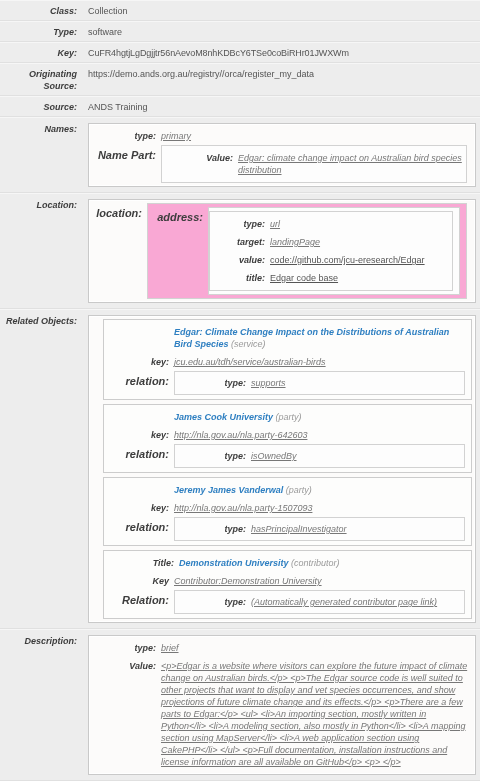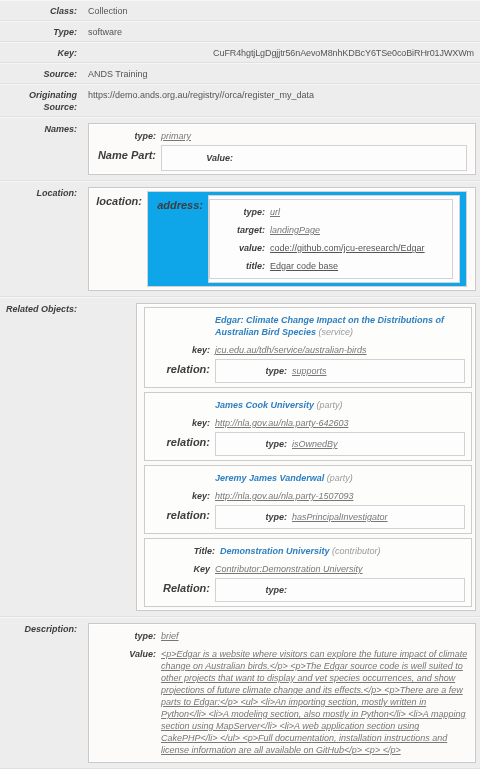--- a/index.html
+++ b/index.html
@@ -47,21 +47,21 @@
     box-sizing: border-box;
   }
   .val {
     flex: 1;
     color: #555555;
     font-size: 9px;
     line-height: 12px;
     padding-right: 6px;
     word-break: break-word;
   }
-  .val.mono-ish { letter-spacing: -0.1px; text-align: right; }
+  .val.mono-ish { letter-spacing: -0.1px; }
 
   
   .panel {
     border: 1px solid #cfcfcf;
     background: #fbfaf9;
     box-sizing: border-box;
     flex: 1;
     margin-right: 4px;
     padding: 3px 2px 3px 2px;
   }
@@ -183,59 +183,60 @@
     <div class="lbl">Type:</div>
     <div class="val">software</div>
   </div>
 
   <div class="row simple">
     <div class="lbl">Key:</div>
     <div class="val mono-ish">CuFR4hgtjLgDgjjtr56nAevoM8nhKDBcY6TSe0coBiRHr01JWXWm</div>
   </div>
 
   <div class="row simple">
+    <div class="lbl">Originating Source:</div>
+    <div class="val">https://demo.ands.org.au/registry//orca/register_my_data</div>
+  </div>
+
+  <div class="row simple">
     <div class="lbl">Source:</div>
     <div class="val">ANDS Training</div>
-  </div>
-
-  <div class="row simple">
-    <div class="lbl">Originating Source:</div>
-    <div class="val">https://demo.ands.org.au/registry//orca/register_my_data</div>
   </div>
 
 
   <div class="row block">
     <div class="lbl">Names:</div>
     <div class="panel outer">
 
       <div class="kv">
         <div class="k w70">type:</div>
         <div class="v">primary</div>
       </div>
 
       <div class="nest-wrap">
         <div class="nest-lbl nl-w70">Name Part:</div>
         <div class="subbox">
           <div class="kv">
             <div class="k w76">Value:</div>
+            <div class="v valtext">Edgar: climate change impact on Australian bird species distribution</div>
           </div>
         </div>
       </div>
 
     </div>
   </div>
 
   <div class="row block">
     <div class="lbl">Location:</div>
     <div class="panel outer">
 
       <div class="nest-wrap">
         <div class="nest-lbl nl-w56">location:</div>
 
-        <div class="subbox" style="background:#0ea5e9;">
+        <div class="subbox" style="background:#f9a8d4;">
           <div class="nest-wrap">
             <div class="nest-lbl nl-w60">address:</div>
 
             <div class="subbox">
               <div class="nest-wrap">
 
                 <div class="subbox">
                   <div class="kv">
                     <div class="k w60">type:</div>
                     <div class="v">url</div>
@@ -260,21 +261,21 @@
           </div>
         </div>
 
       </div>
 
     </div>
   </div>
 
   <div class="row block">
     <div class="lbl">Related Objects:</div>
-    <div class="panel outer" style="padding:3px 0 3px 4px;margin-left:48px;">
+    <div class="panel outer" style="padding:3px 0 3px 11px;">
 
       <div class="card">
         <div class="reltitle">
           <div class="spacer"></div>
           <div class="tv">
             <span class="objlink">Edgar: Climate Change Impact on the Distributions of Australian Bird Species</span>
             <span class="objtype">(service)</span>
           </div>
         </div>
         <div class="kv">
@@ -348,20 +349,21 @@
         </div>
         <div class="kv">
           <div class="k w70">Key</div>
           <div class="v">Contributor:Demonstration University</div>
         </div>
         <div class="nest-wrap">
           <div class="nest-lbl nl-w70">Relation:</div>
           <div class="subbox tight">
             <div class="kv">
               <div class="k w76">type:</div>
+              <div class="v">(Automatically generated contributor page link)</div>
             </div>
           </div>
         </div>
       </div>
 
     </div>
   </div>
 
   <div class="row block">
     <div class="lbl">Description:</div>

